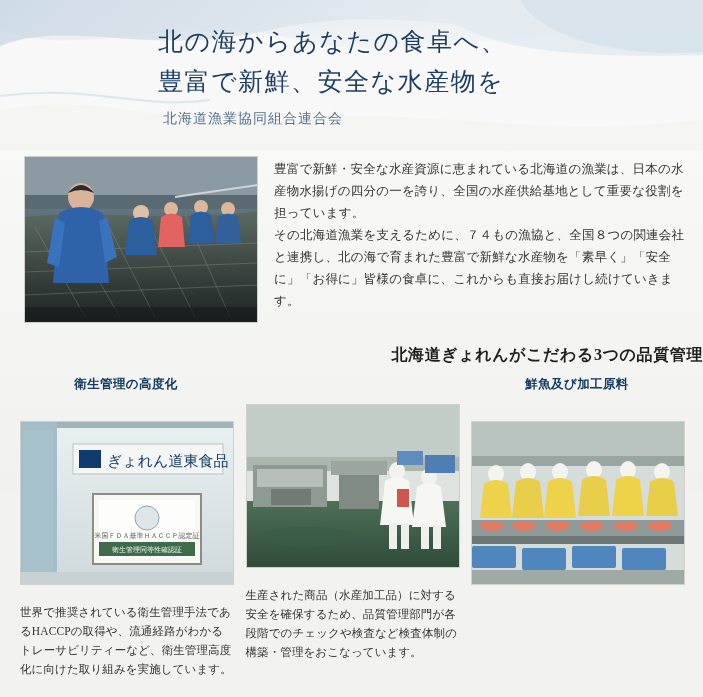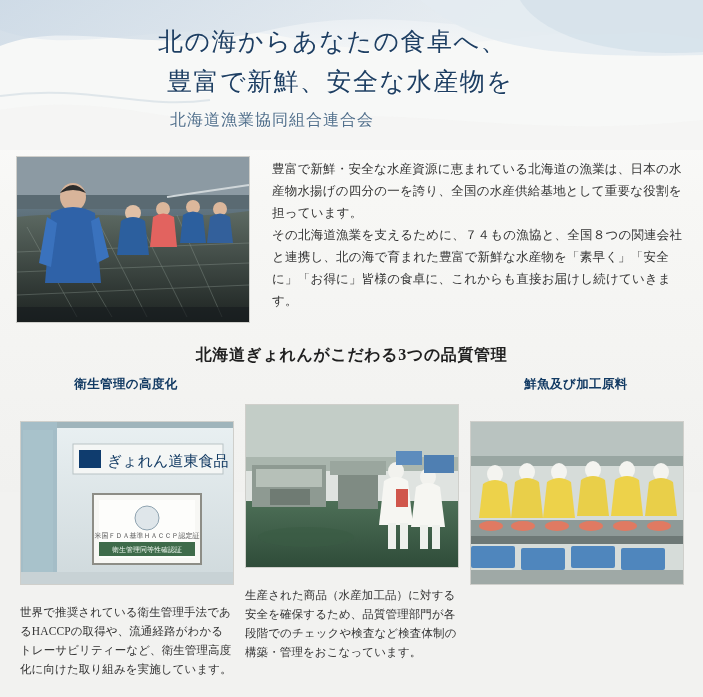--- a/index.html
+++ b/index.html
@@ -46,38 +46,38 @@
     text-shadow: 0 1px 0 rgba(255,255,255,0.8);
   }
   .hero-line {
     font-size: 25px;
     letter-spacing: 1.5px;
     line-height: 40px;
     white-space: nowrap;
     font-family: "Liberation Serif","DejaVu Serif", serif;
   }
   .hero-line.l1 { margin-left: 8px; }
-  .hero-line.l2 { margin-left: 17px; }
+  .hero-line.l2 { margin-left: 8px; }
   .hero-line.l3 { margin-left: -4px; }
   .hero-small {
     position: absolute;
     top: 88px;
-    left: 20px;
-    font-size: 16px;
+    left: 13px;
+    font-size: 14px;
     color: #52708c;
     letter-spacing: 1px;
     white-space: nowrap;
   }
 
   
   .intro {
     position: relative;
-    padding: 6px 16px 0 16px;
+    padding: 6px 16px 0 24px;
     display: flex;
-    gap: 22px;
+    gap: 16px;
   }
   .intro-photo {
     width: 232px;
     height: 165px;
     flex: 0 0 232px;
     border: 1px solid #cfcfcb;
     position: relative;
     overflow: hidden;
     background: #2b3a43;
   }
@@ -87,33 +87,34 @@
     line-height: 22px;
     color: #333;
     padding-top: 2px;
     letter-spacing: 0.2px;
   }
   .intro-text p { margin: 0 0 0 0; text-indent: 0; }
   .intro-text p + p { margin-top: 0px; }
 
   
   .section-title {
-    text-align: center;
+    text-align: right;
     font-size: 16px;
     font-weight: bold;
     color: #1f1f1f;
     margin: 22px 0 10px 0;
     letter-spacing: 0.6px;
   }
 
   
   .cols {
     display: flex;
     gap: 13px;
     padding: 0 20px;
+    justify-content: space-between;
   }
   .col {
     width: 212px;
     flex: 0 0 212px;
   }
   .col-head {
     text-align: center;
     font-size: 12.5px;
     font-weight: bold;
     color: #123a63;

